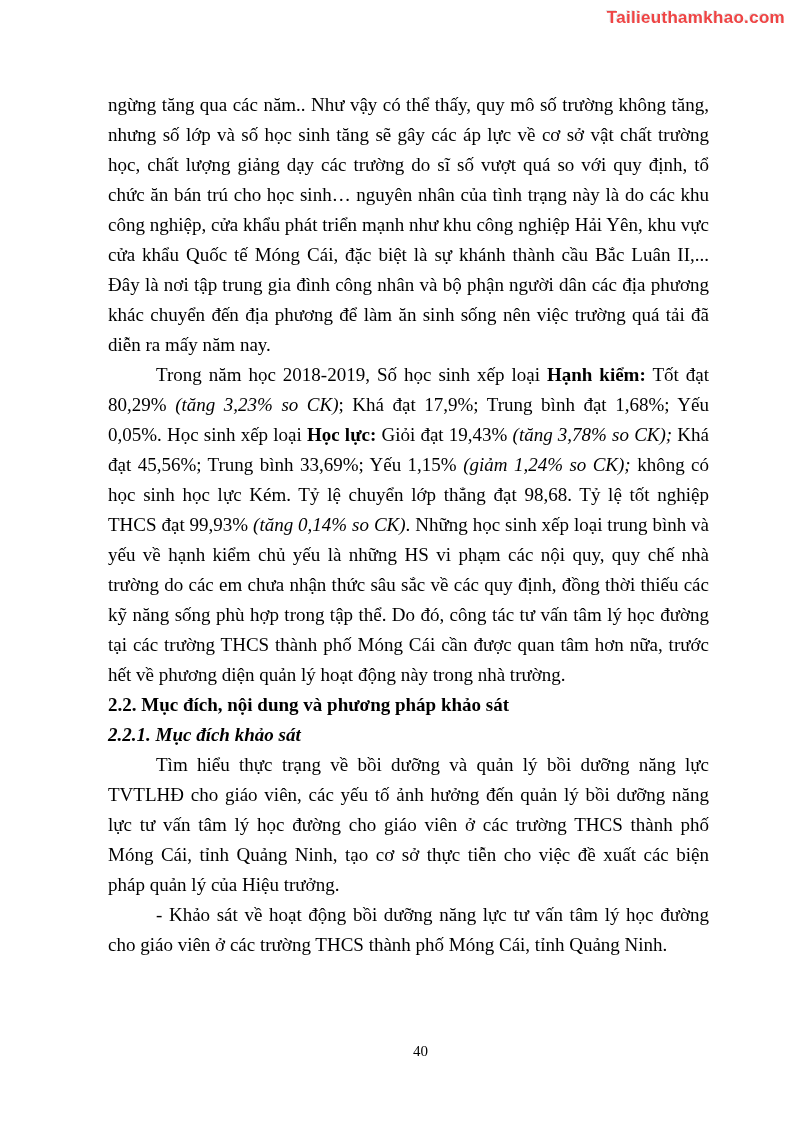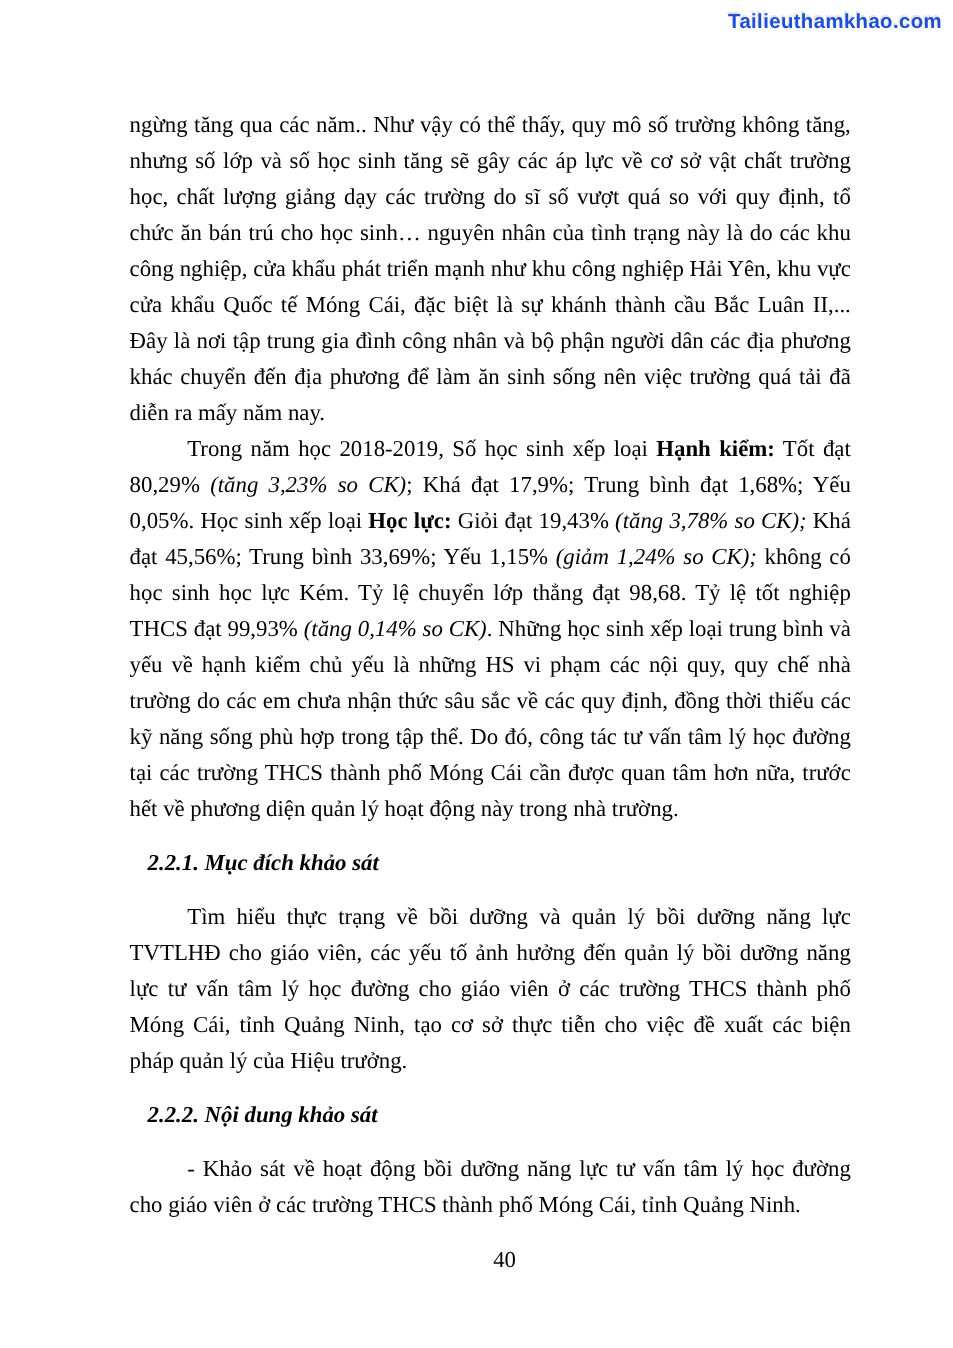--- a/index.html
+++ b/index.html
@@ -17,21 +17,21 @@
     font-family: "Liberation Serif", serif;
     color: #000000;
   }
   .watermark {
     position: absolute;
     top: 8px;
     right: 9px;
     font-family: "Liberation Sans", sans-serif;
     font-size: 17px;
     font-weight: bold;
-    color: #1d4ed8;
+    color: #ef4444;
     text-shadow: 1px 1px 0 #ffffff, -1px -1px 0 #e2e2e2;
     letter-spacing: 0.3px;
     user-select: none;
   }
   .content {
     position: absolute;
     left: 108px;
     top: 90px;
     width: 601px;
     font-size: 19px;
@@ -45,58 +45,58 @@
   .indent { text-indent: 48px; }
   .no-indent { text-indent: 0; }
   .sec-heading {
     margin: 0;
     font-size: 19px;
     line-height: 30px;
     font-weight: bold;
     text-align: left;
   }
   .sub-heading {
-    margin: 15px;
+    margin: 0;
     font-size: 19px;
     line-height: 30px;
     font-weight: bold;
     font-style: italic;
     text-align: left;
   }
   .b { font-weight: bold; }
   .i { font-style: italic; }
   .page-number {
     position: absolute;
     left: 120px;
     top: 1036px;
     width: 601px;
     text-align: center;
-    font-size: 19px;
+    font-size: 15px;
     line-height: 30px;
   }
 </style>
 </head>
 <body>
 
 <div class="page">
 
   <div class="watermark">Tailieuthamkhao.com</div>
 
   <div class="content">
 
     <p class="no-indent">ngừng tăng qua các năm.. Như vậy có thể thấy, quy mô số trường không tăng, nhưng số lớp và số học sinh tăng sẽ gây các áp lực về cơ sở vật chất trường học, chất lượng giảng dạy các trường do sĩ số vượt quá so với quy định, tổ chức ăn bán trú cho học sinh… nguyên nhân của tình trạng này là do các khu công nghiệp, cửa khẩu phát triển mạnh như khu công nghiệp Hải Yên, khu vực cửa khẩu Quốc tế Móng Cái, đặc biệt là sự khánh thành cầu Bắc Luân II,... Đây là nơi tập trung gia đình công nhân và bộ phận người dân các địa phương khác chuyển đến địa phương để làm ăn sinh sống nên việc trường quá tải đã diễn ra mấy năm nay.</p>
 
     <p class="indent"><span>Trong năm học 2018-2019, Số học sinh xếp loại </span><span class="b">Hạnh kiểm:</span><span> Tốt đạt 80,29% </span><span class="i">(tăng 3,23% so CK)</span><span>; Khá đạt 17,9%; Trung bình đạt 1,68%; Yếu 0,05%. Học sinh xếp loại </span><span class="b">Học lực:</span><span> Giỏi đạt 19,43% </span><span class="i">(tăng 3,78% so CK);</span><span> Khá đạt 45,56%; Trung bình 33,69%; Yếu 1,15% </span><span class="i">(giảm 1,24% so CK);</span><span> không có học sinh học lực Kém. Tỷ lệ chuyển lớp thẳng đạt 98,68. Tỷ lệ tốt nghiệp THCS đạt 99,93% </span><span class="i">(tăng 0,14% so CK)</span><span>. Những học sinh xếp loại trung bình và yếu về hạnh kiểm chủ yếu là những HS vi phạm các nội quy, quy chế nhà trường do các em chưa nhận thức sâu sắc về các quy định, đồng thời thiếu các kỹ năng sống phù hợp trong tập thể. Do đó, công tác tư vấn tâm lý học đường tại các trường THCS thành phố Móng Cái cần được quan tâm hơn nữa, trước hết về phương diện quản lý hoạt động này trong nhà trường.</span></p>
 
+    <h2 class="sec-heading">2.2. Mục đích, nội dung và phương pháp khảo sát</h2>
 
     <h3 class="sub-heading">2.2.1. Mục đích khảo sát</h3>
 
     <p class="indent">Tìm hiểu thực trạng về bồi dưỡng và quản lý bồi dưỡng năng lực TVTLHĐ cho giáo viên, các yếu tố ảnh hưởng đến quản lý bồi dưỡng năng lực tư vấn tâm lý học đường cho giáo viên ở các trường THCS thành phố Móng Cái, tỉnh Quảng Ninh, tạo cơ sở thực tiễn cho việc đề xuất các biện pháp quản lý của Hiệu trưởng.</p>
 
-    <h3 class="sub-heading">2.2.2. Nội dung khảo sát</h3>
 
     <p class="indent">- Khảo sát về hoạt động bồi dưỡng năng lực tư vấn tâm lý học đường cho giáo viên ở các trường THCS thành phố Móng Cái, tỉnh Quảng Ninh.</p>
 
 
   </div>
 
   <div class="page-number">40</div>
 
 </div>
 

